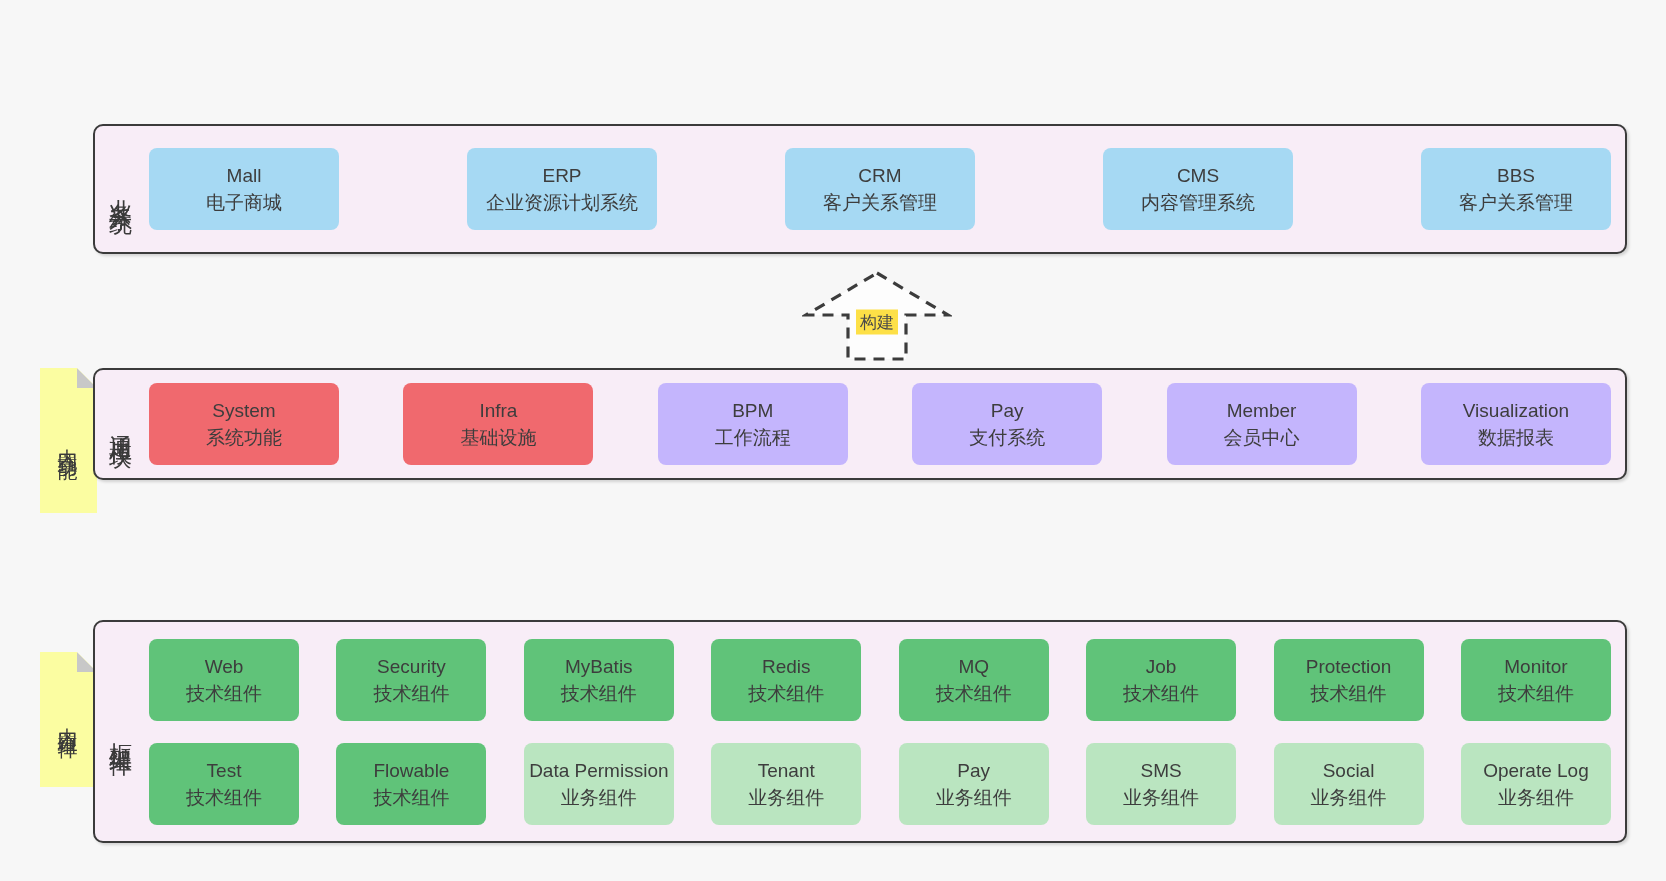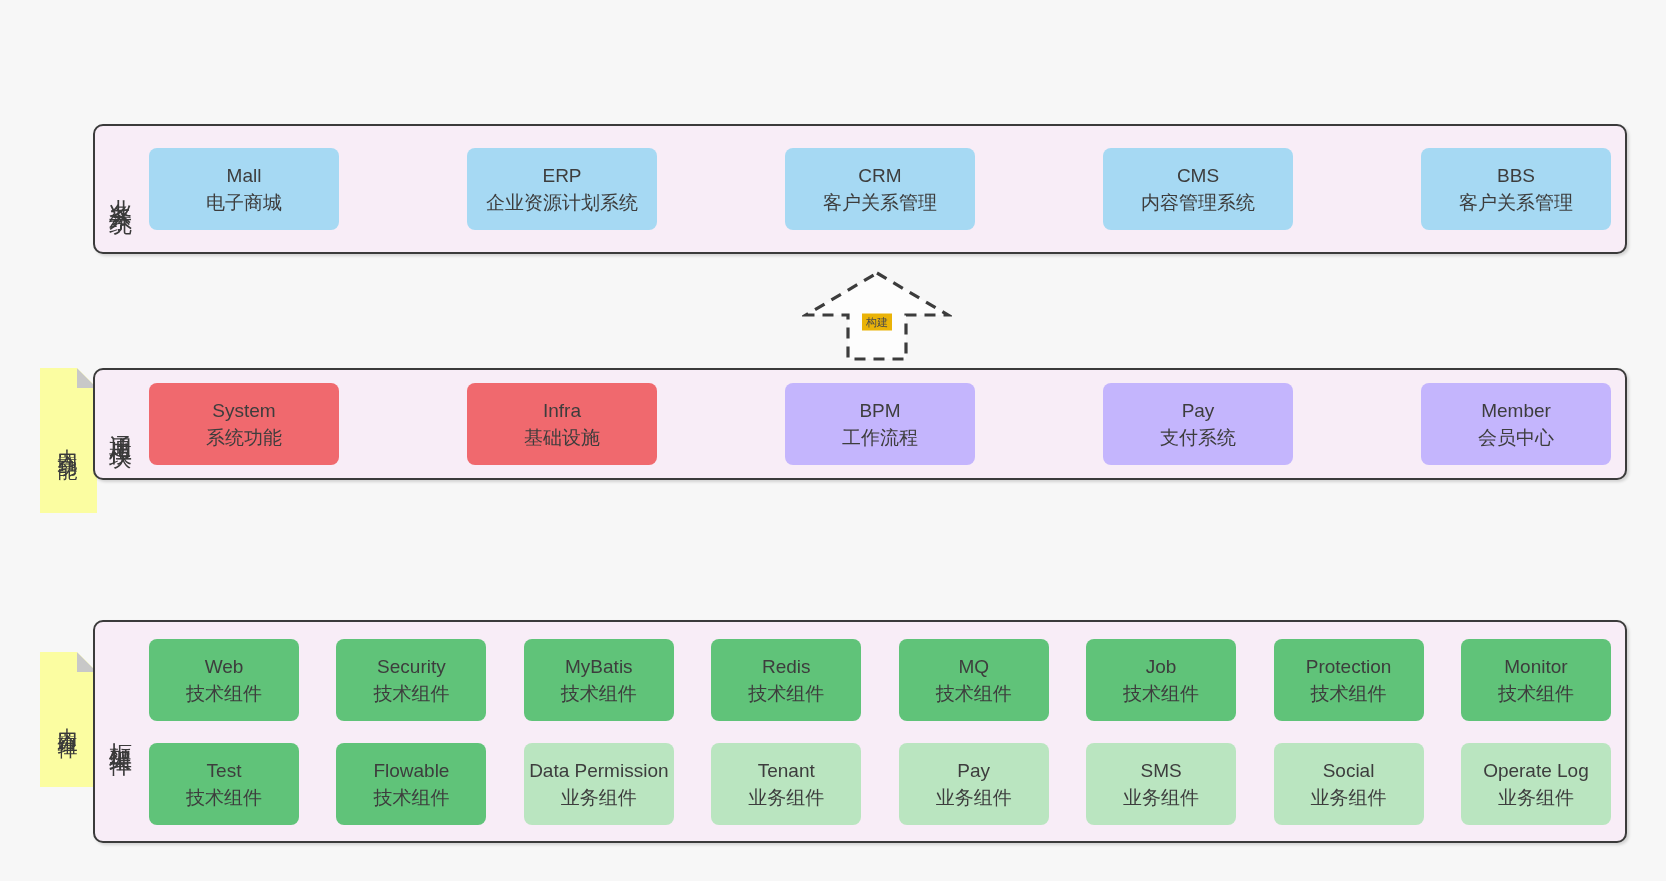--- a/index.html
+++ b/index.html
@@ -68,22 +68,22 @@
     font-size:20px; letter-spacing:4px; color:#3a3a3a; white-space:nowrap;
   }
 
   
   .arrow { position:absolute; width:150px; }
   #arrow-build     { left:802px; top:270px; height:92px; }
   #arrow-implement { left:817px; top:518px; height:98px; }
   .arrow svg { display:block; width:100%; height:100%; }
   .arrow-label {
     position:absolute; left:50%; top:56%; transform:translate(-50%,-50%);
-    background:#eab308; padding:1px 4px;
-    font-size:11px; color:#4a4a4a; white-space:nowrap;
+    background:#fde047; padding:1px 4px;
+    font-size:17px; color:#4a4a4a; white-space:nowrap;
   }
 </style>
 </head>
 <body>
 
 <div class="canvas">
 
   <div class="sticky" id="sticky-modules">
     <span class="fold"></span>
     <span class="sticky-text">内置功能</span>
@@ -142,20 +142,24 @@
         <div>工作流程</div>
       </div>
       <div class="box wide pink">
         <div>Pay</div>
         <div>支付系统</div>
       </div>
       <div class="box wide pink">
         <div>Member</div>
         <div>会员中心</div>
       </div>
+      <div class="box wide pink">
+        <div>Visualization</div>
+        <div>数据报表</div>
+      </div>
     </div>
   </section>
 
 
   <section class="layer" id="layer-components">
     <div class="layer-label">框架组件</div>
     <div class="rows">
       <div class="row">
         <div class="box narrow gdark">
           <div>Web</div>

